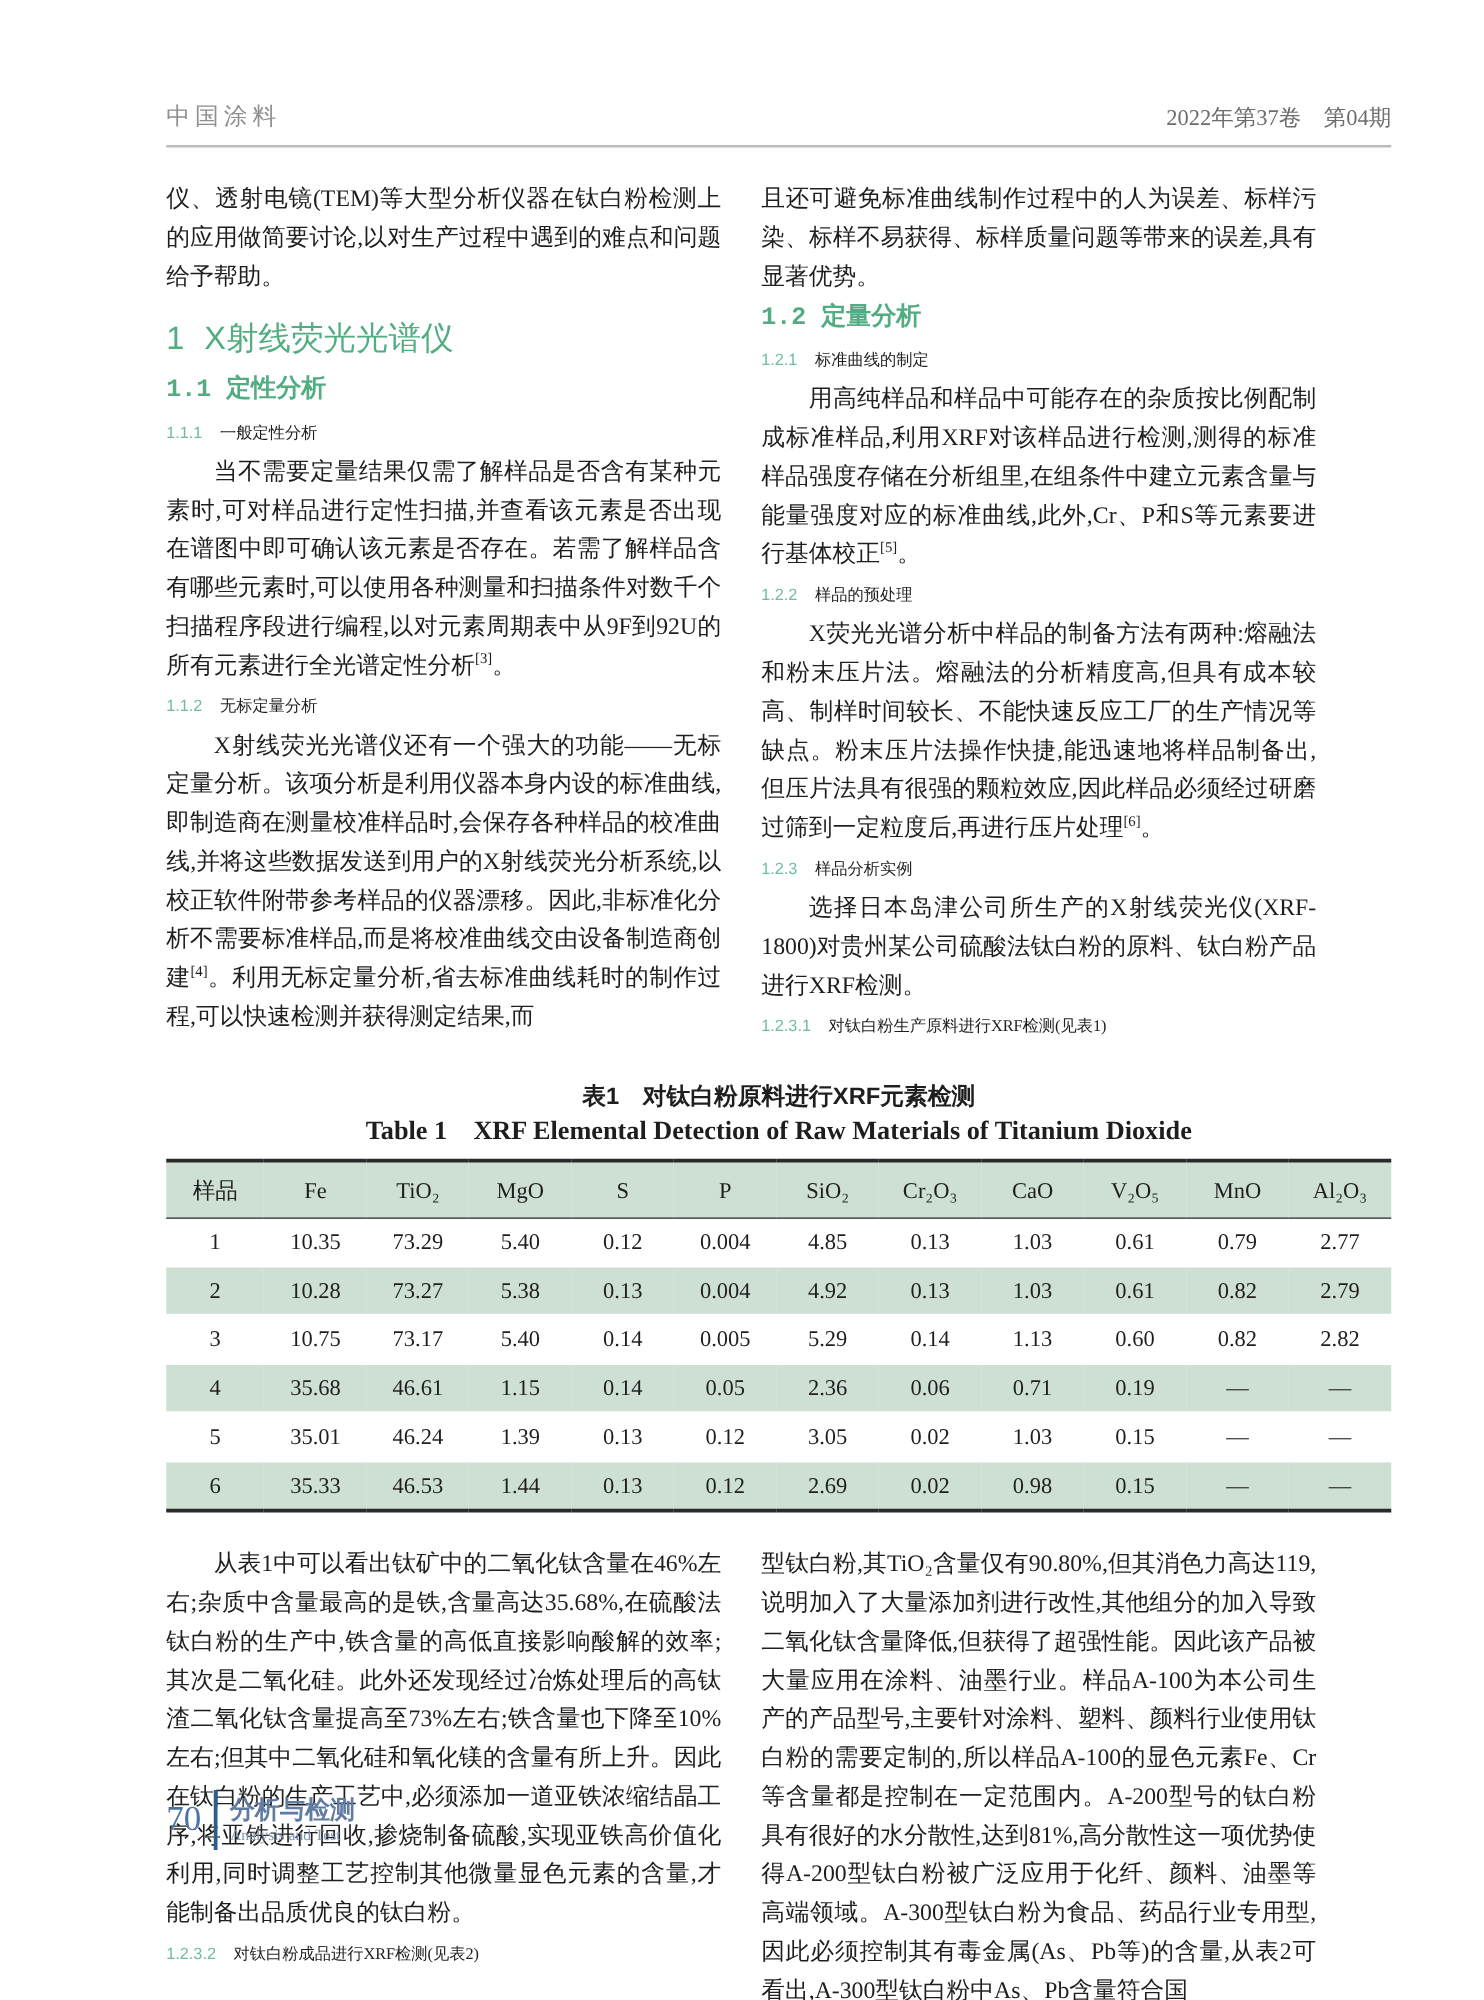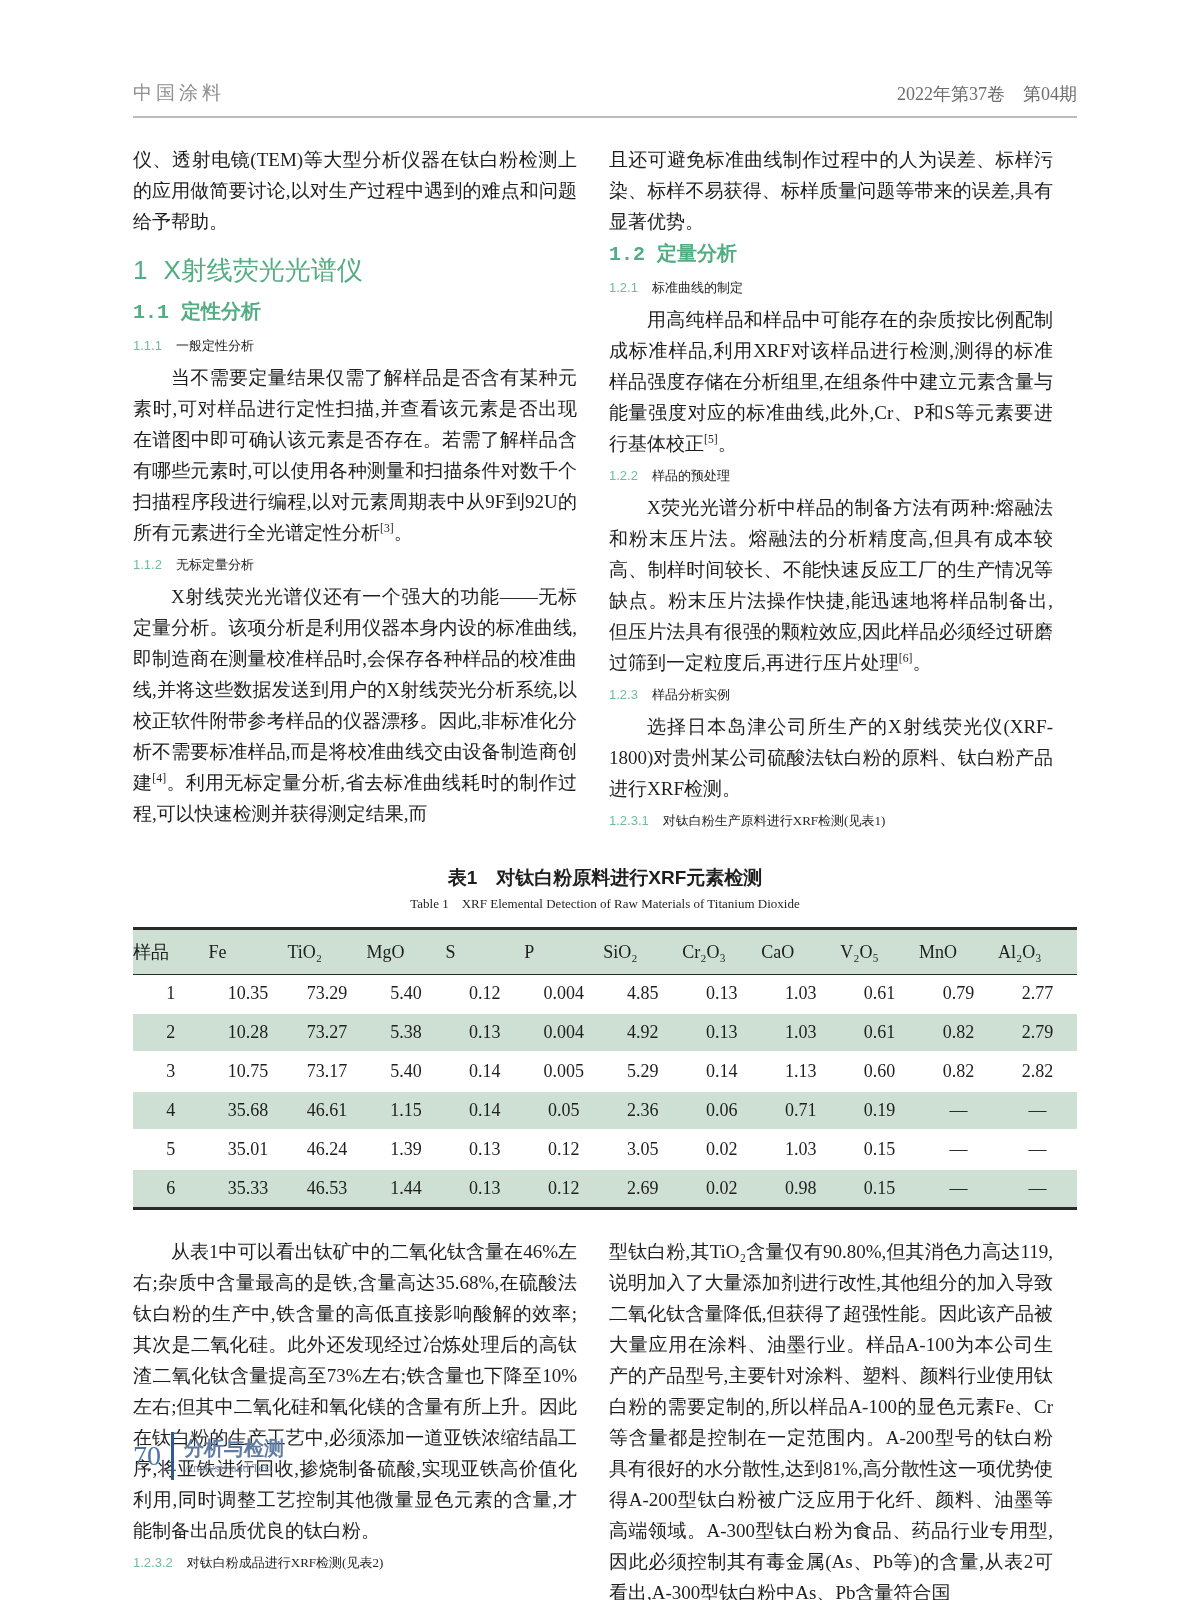--- a/index.html
+++ b/index.html
@@ -1,17 +1,17 @@
 <!DOCTYPE html>
 <html><head>
 <meta charset="utf-8">
 <style>
   * { margin:0; padding:0; box-sizing:border-box; }
   body { background:#ffffff; font-family:"Liberation Serif","DejaVu Serif",serif; color:#1e1e1e; }
-  .page { position:relative; width:1187px; height:1600px; background:#ffffff; padding:80px 110px 0 133px; overflow:hidden; }
+  .page { position:relative; width:1187px; height:1600px; background:#ffffff; padding:80px 74px 0 133px; overflow:hidden; }
 
   
   .pagehead { display:flex; justify-content:space-between; align-items:flex-end; border-bottom:2px solid #bcbcbc; padding-bottom:10px; }
   .journal-name { font-size:19px; letter-spacing:4px; color:#8f8f8f; }
   .issue-info { font-size:18px; color:#6d6d6d; }
 
   
   .cols { display:flex; gap:32px; margin-top:26px; }
   .col { width:444px; font-size:19px; line-height:31px; text-align:justify; }
   .col p { text-align:justify; }
@@ -23,25 +23,25 @@
   .h1 .num { margin-right:16px; }
   .h2 { font-family:Liberation Mono, monospace; color:#53ad82; font-size:20px; font-weight:bold; line-height:31px; margin:2px 0; }
   .h2 .num { margin-right:12px; }
   .h3 { font-size:13px; line-height:31px; margin:1px 0; }
   .h3 .num { font-family:"Liberation Sans","DejaVu Sans",sans-serif; color:#6fbd9a; margin-right:14px; }
   .h3 .ttl { color:#1e1e1e; }
 
   
   .table-block { margin-top:28px; }
   .tbl-title-cn { text-align:center; font-family:"Liberation Sans","DejaVu Sans",sans-serif; font-weight:bold; font-size:19px; line-height:26px; }
-  .tbl-title-en { text-align:center; font-weight:normal; font-size:13px; line-height:26px; margin-bottom:10px; }
+  .tbl-title-en { text-align:center; font-weight:bold; font-size:21px; line-height:26px; margin-bottom:10px; }
   table { width:100%; border-collapse:collapse; table-layout:fixed; font-size:18px;
           border-top:3px solid #2a2a2a; border-bottom:3px solid #2a2a2a; }
   thead tr { background:#cde0d3; border-bottom:1.5px solid #2a2a2a; }
-  th { font-weight:normal; padding:10px 0; text-align:left; }
+  th { font-weight:normal; padding:10px 0; text-align:center; }
   tbody td { text-align:center; padding:8px 0; }
   tbody tr { border-bottom:2px solid #ffffff; }
   tbody tr:nth-child(even) { background:#cde0d3; }
   th:first-child, td:first-child { width:8%; }
   .tbl-note { color:#3aa578; font-style:italic; font-size:17px; margin-top:9px; padding-left:30px; }
 
   
   .pagefoot { position:absolute; left:133px; top:1432px; display:flex; align-items:center; }
   .pageno { font-size:28px; color:#4a74a8; margin-right:10px; }
   .foot-bar { width:3px; height:48px; background:#2f5b94; margin-right:10px; }

